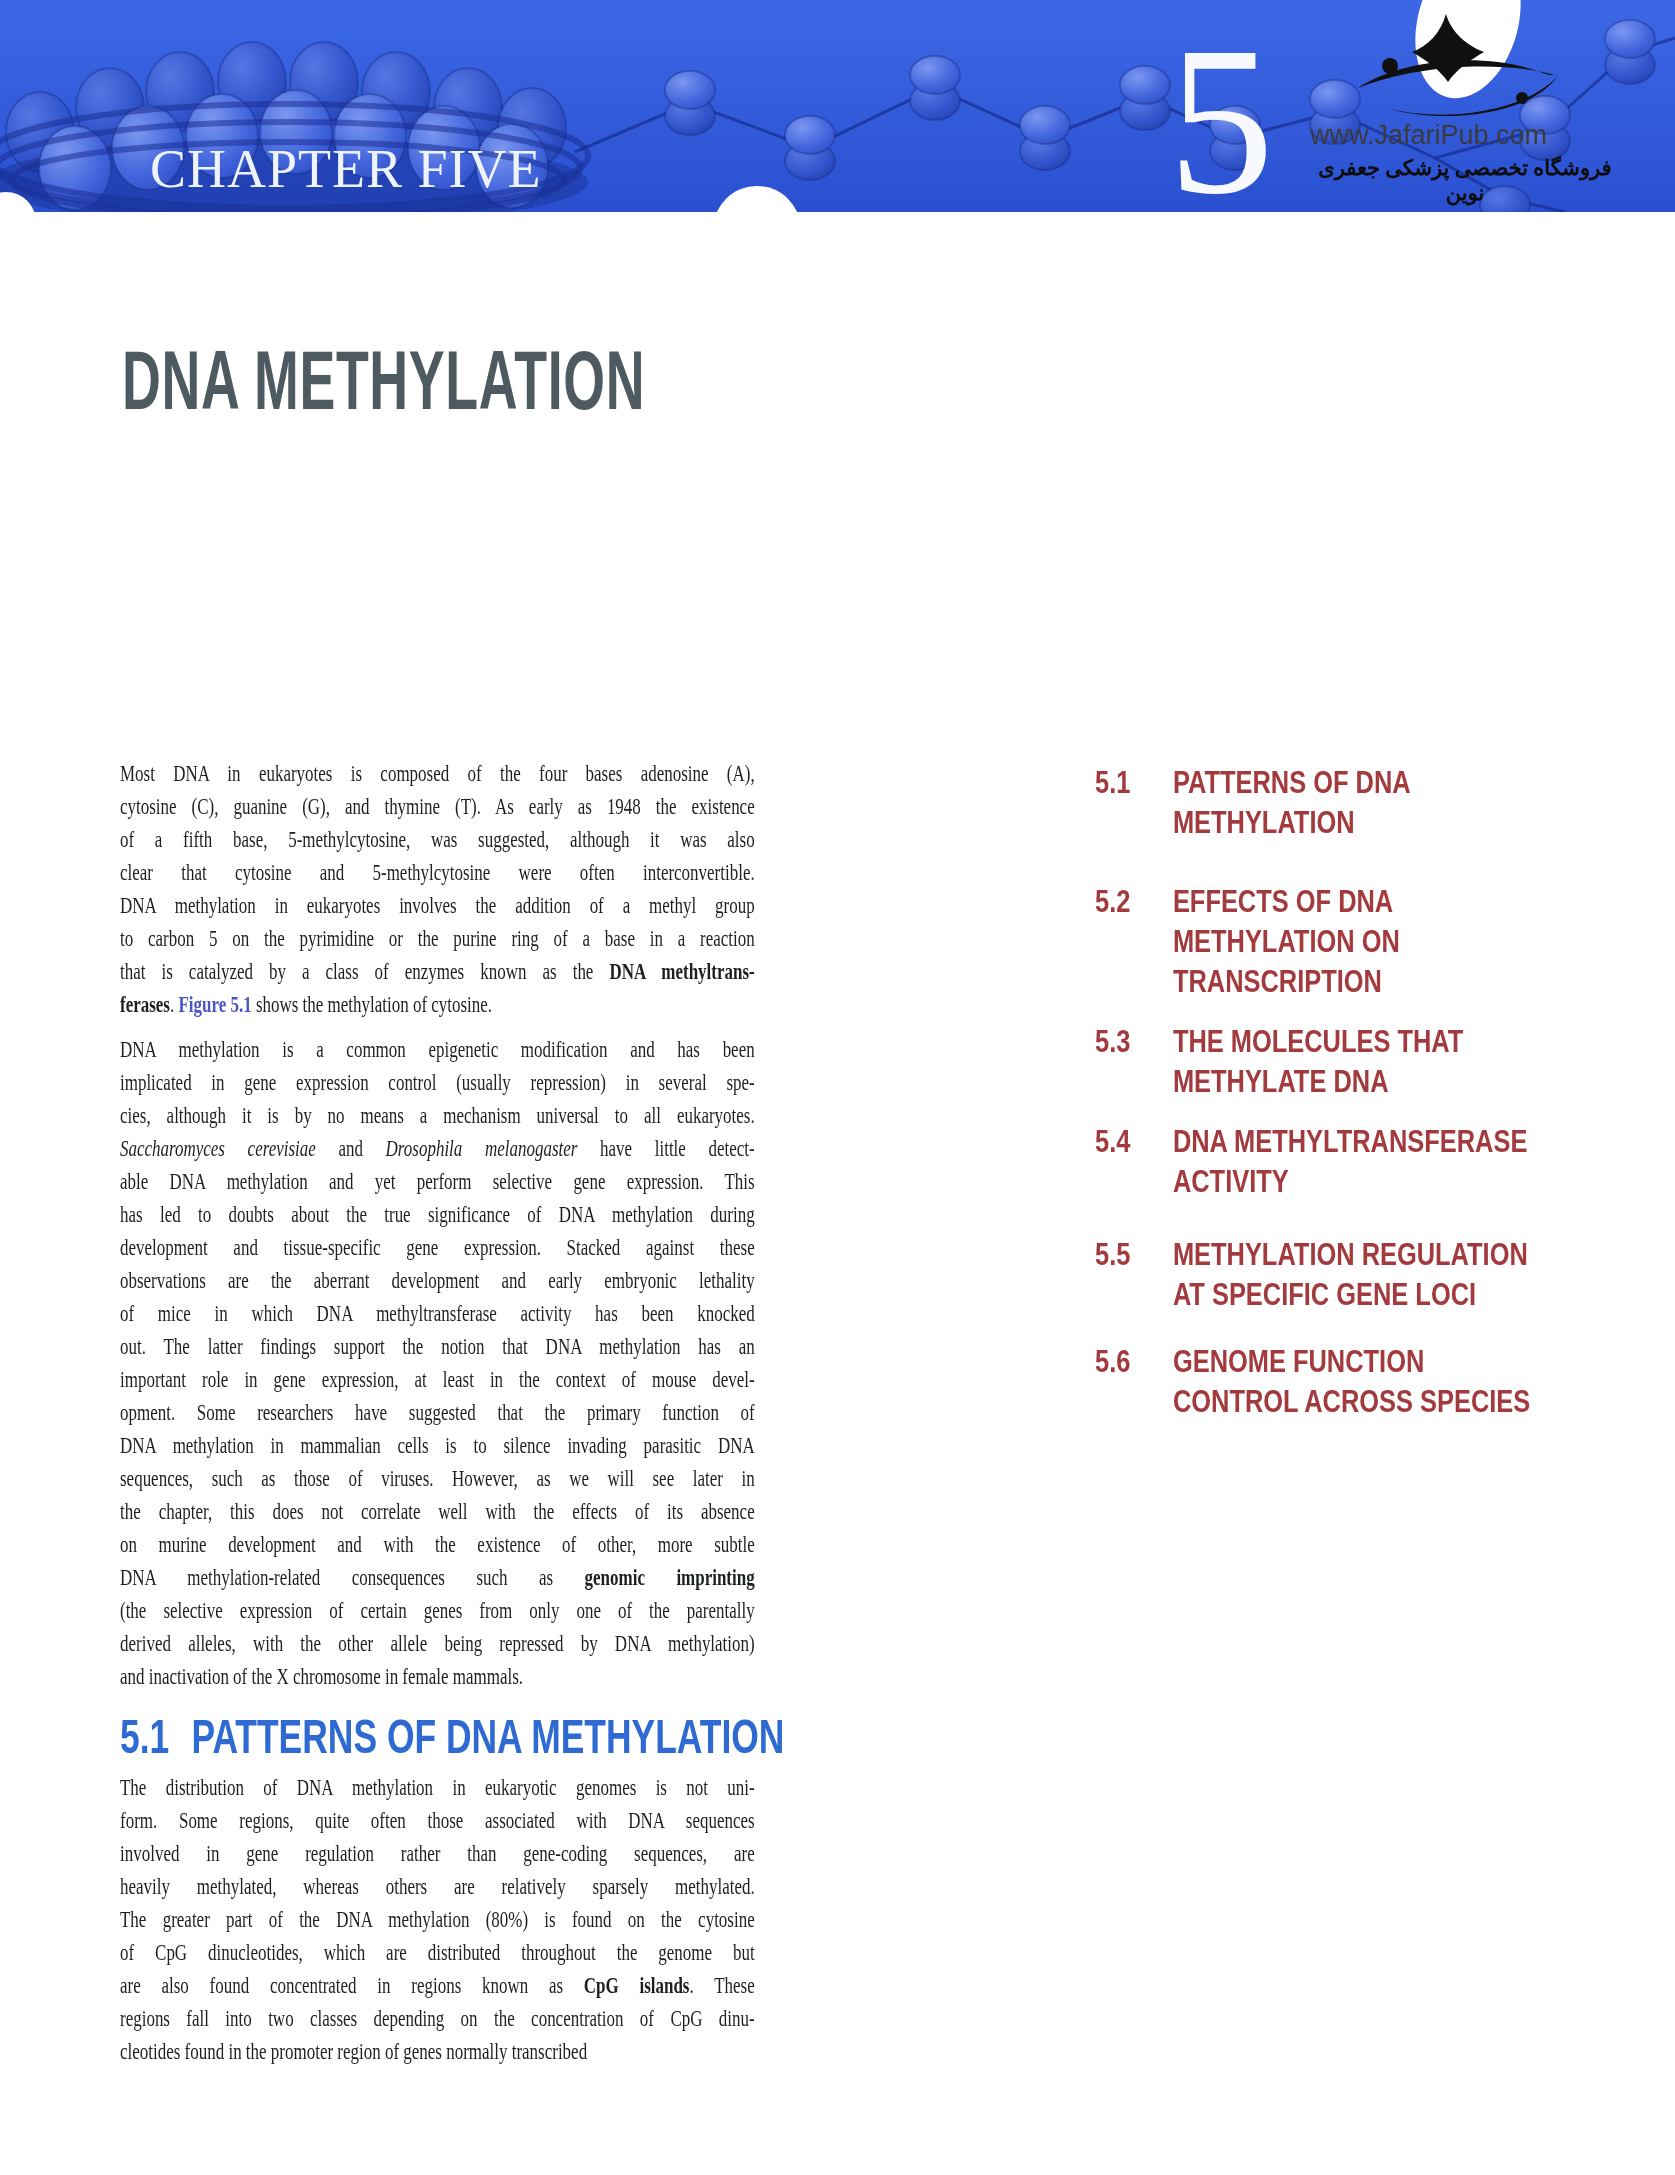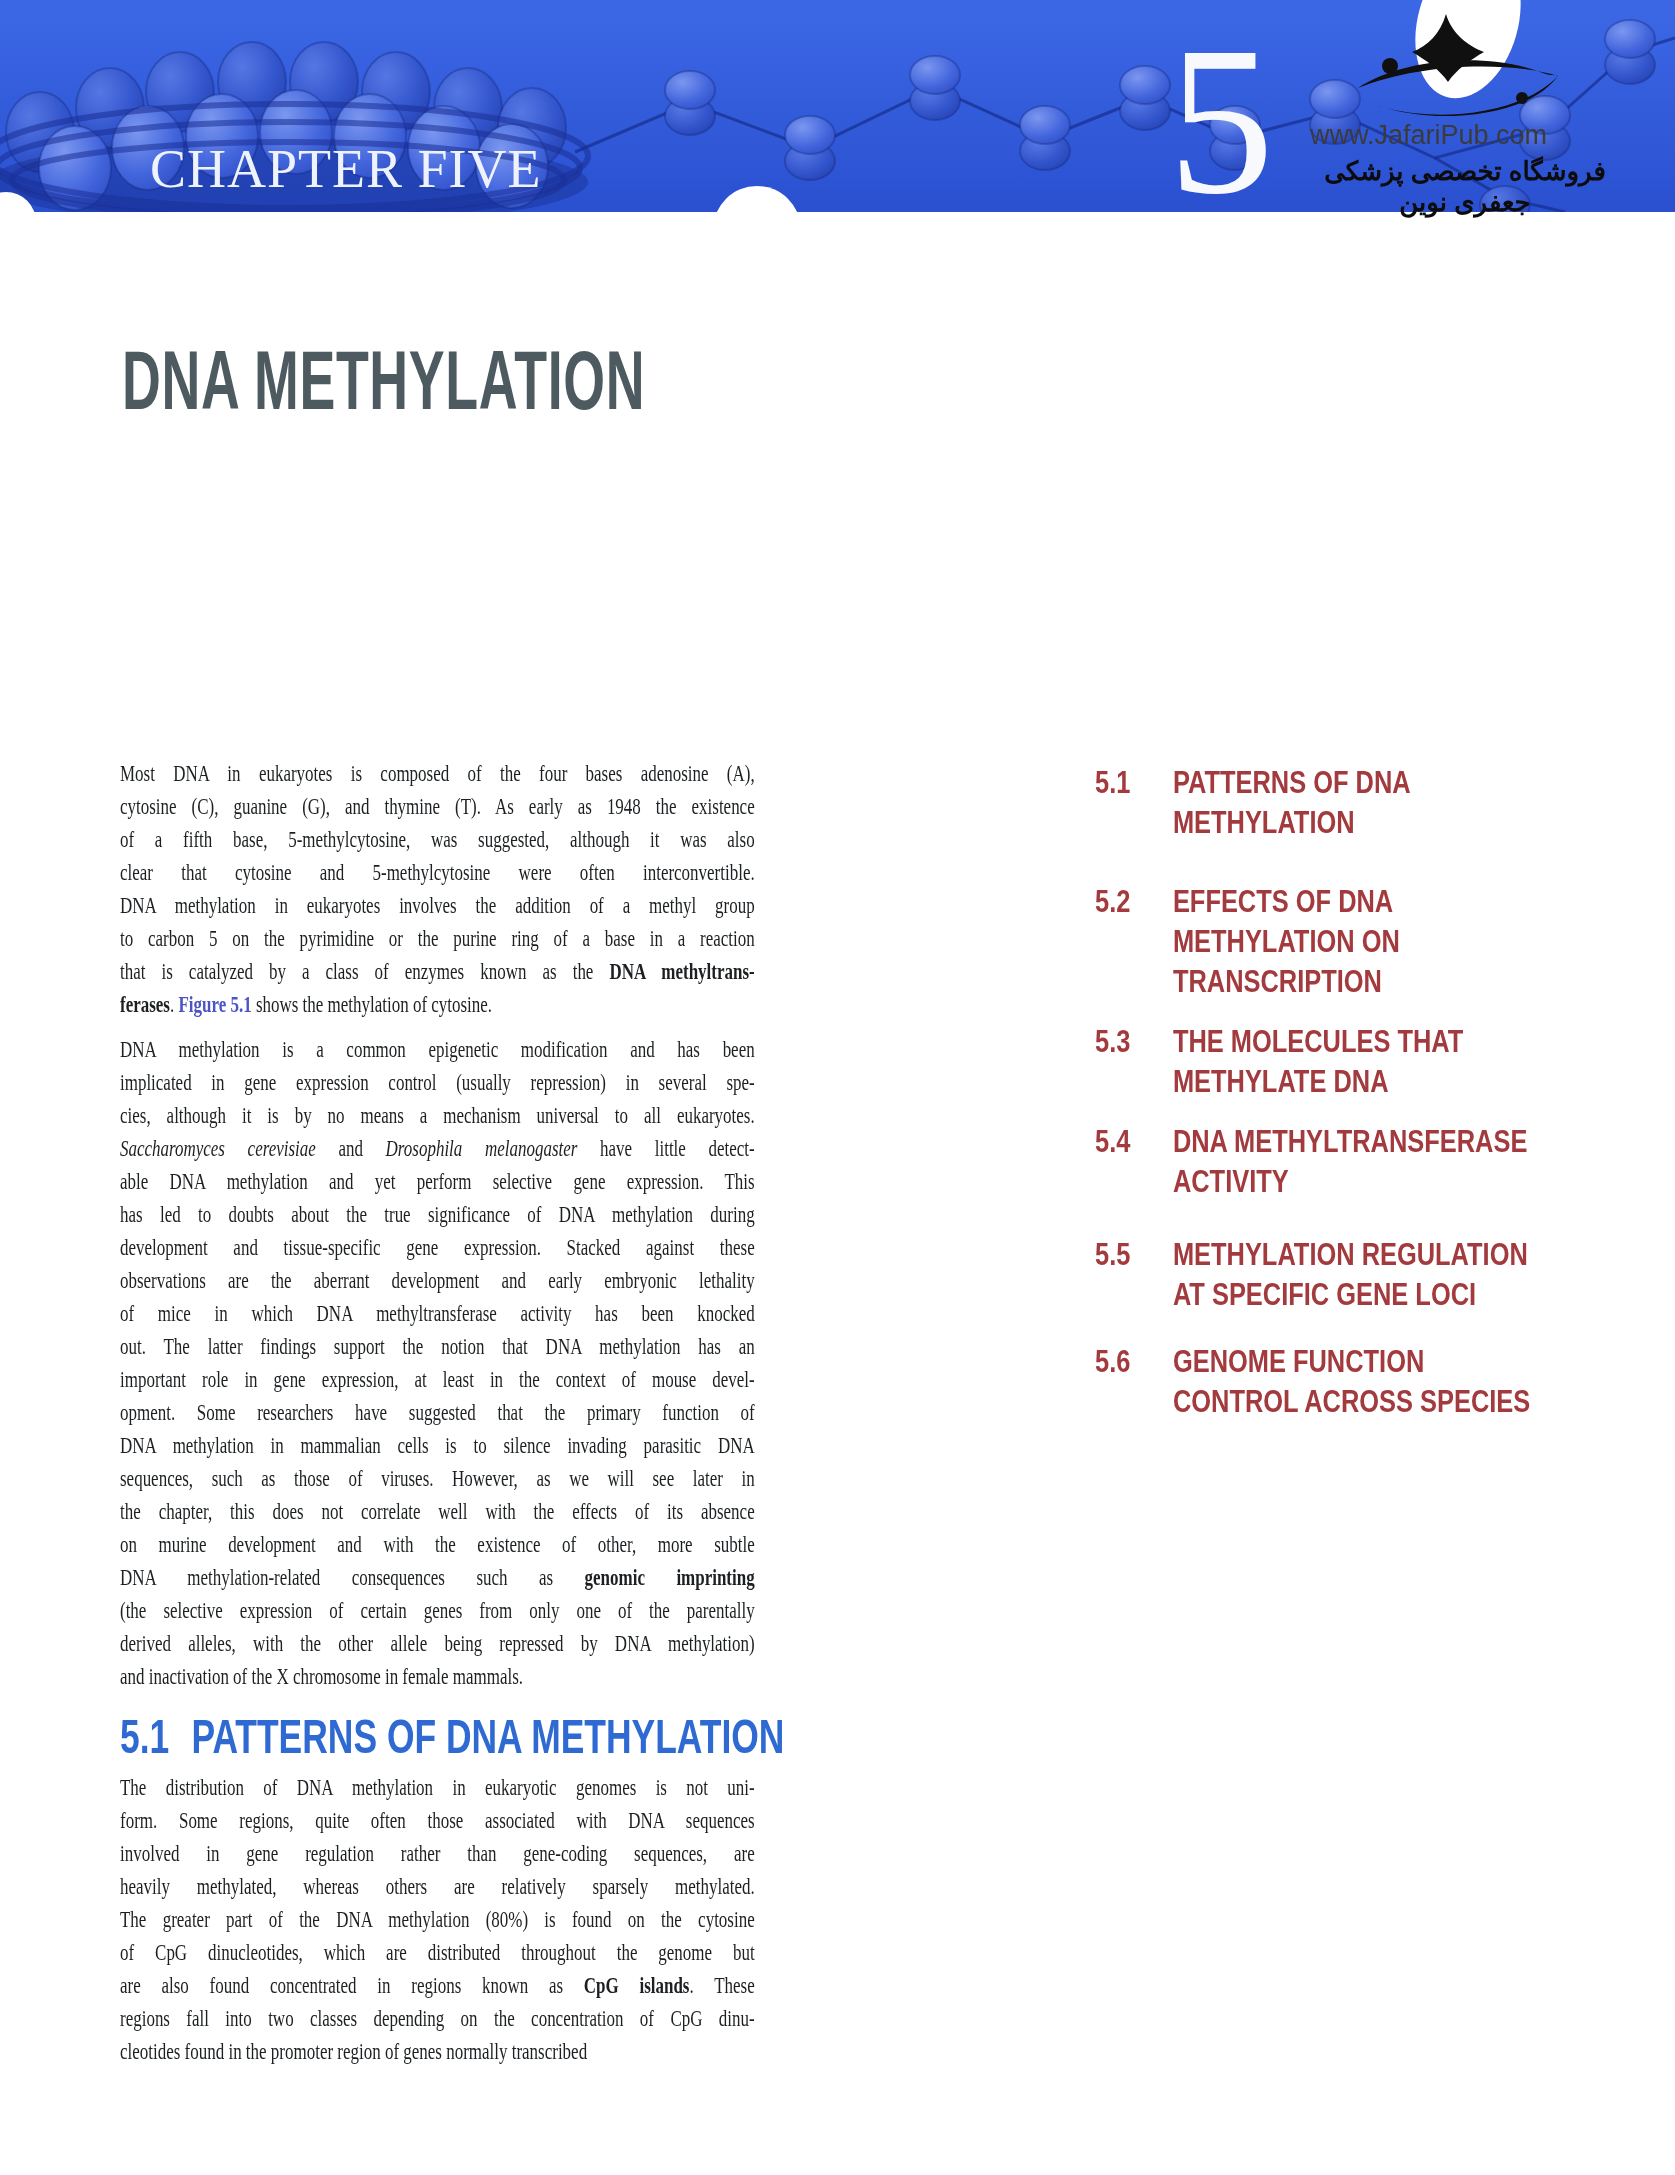--- a/index.html
+++ b/index.html
@@ -9,21 +9,21 @@
   
   .banner{position:absolute;left:0;top:0;width:1675px;height:212px;}
   .banner svg{display:block;}
   .chapter-label{position:absolute;left:150px;top:142px;font-family:"Liberation Serif",serif;
         font-size:54px;line-height:1;color:#eef2fb;letter-spacing:1px;white-space:nowrap;}
   .chapter-number{position:absolute;left:1168px;top:15px;font-family:"Liberation Serif",serif;
         font-size:212px;line-height:1;color:#f7f9fd;}
   .site-url{position:absolute;left:1310px;top:120px;width:320px;text-align:left;
         font-family:"Liberation Sans","DejaVu Sans",sans-serif;font-size:27px;color:#3b3b3b;}
   .site-fa{position:absolute;left:1300px;top:156px;width:330px;text-align:center;direction:rtl;
-        font-family:Liberation Sans, sans-serif;font-size:26px;font-weight:bold;color:#0c0c0c;}
+        font-family:Liberation Serif, serif;font-size:21px;font-weight:bold;color:#0c0c0c;}
 
   
   .title{position:absolute;left:122px;top:338px;margin:0;
         font-family:"Liberation Sans","DejaVu Sans",sans-serif;font-weight:bold;
         font-size:84px;line-height:1;letter-spacing:1px;white-space:nowrap;
         color:var(--title-gray,#4d5a60);transform:scaleX(.64);transform-origin:0 0;}
 
   
   .body-col{position:absolute;left:120px;top:757px;width:860px;
         transform:scaleX(.738);transform-origin:0 0;

